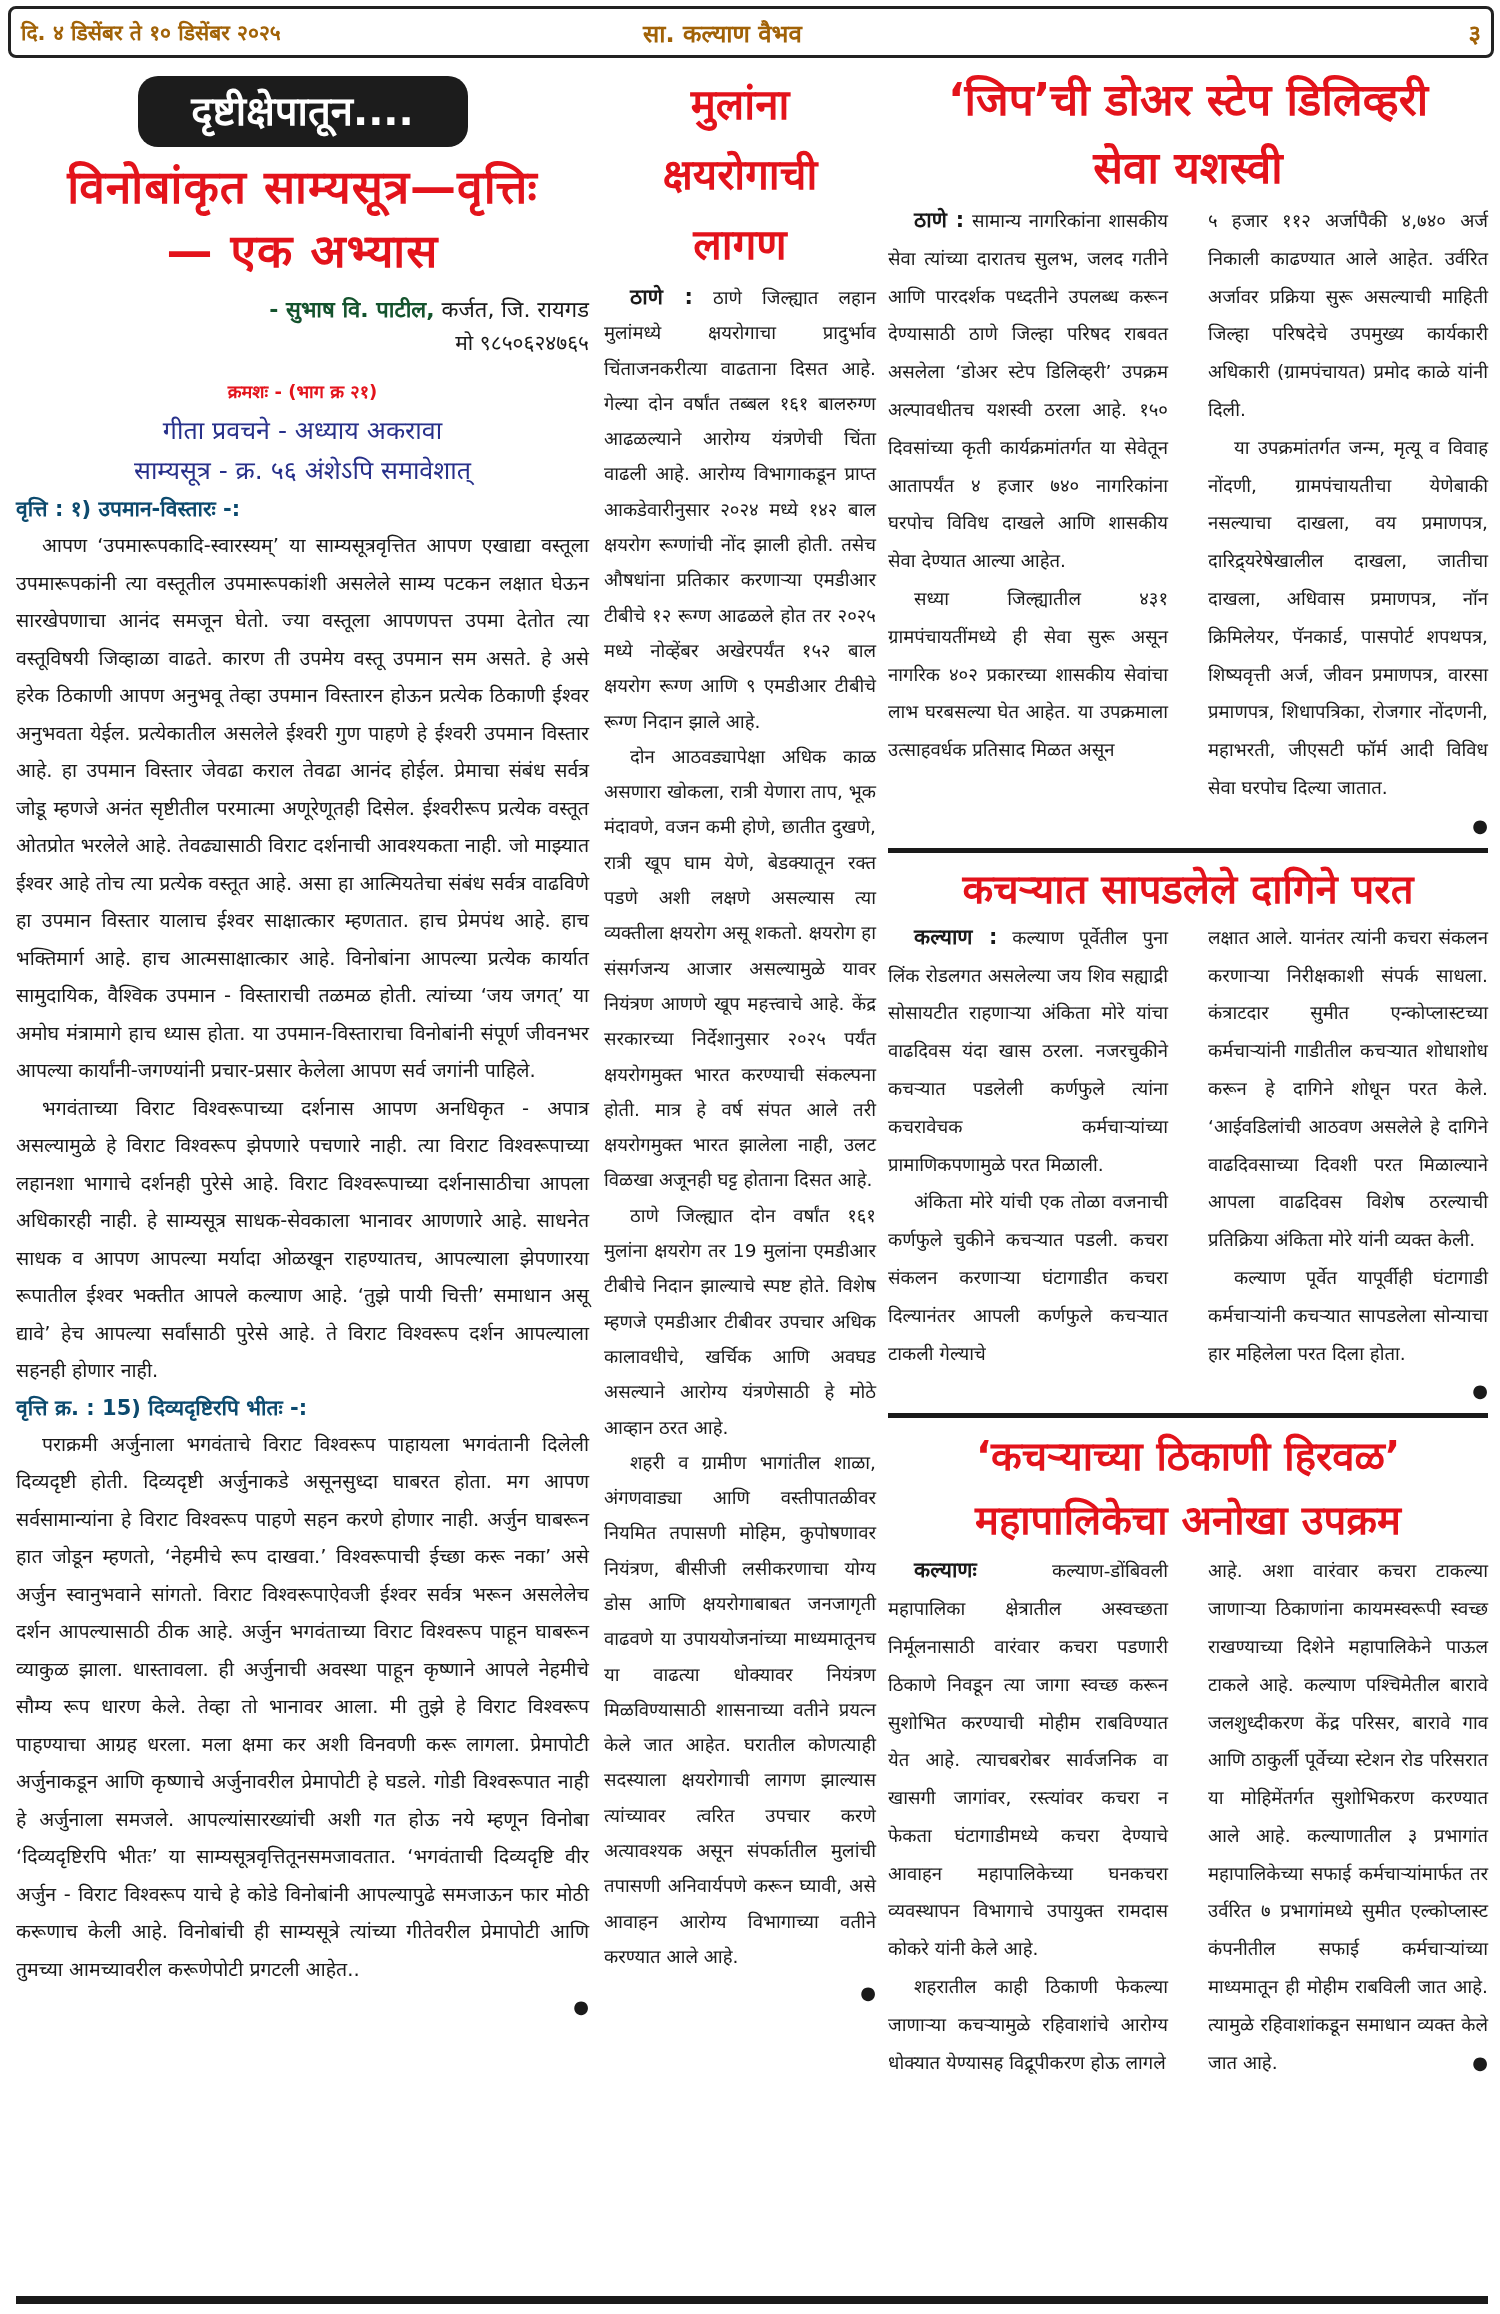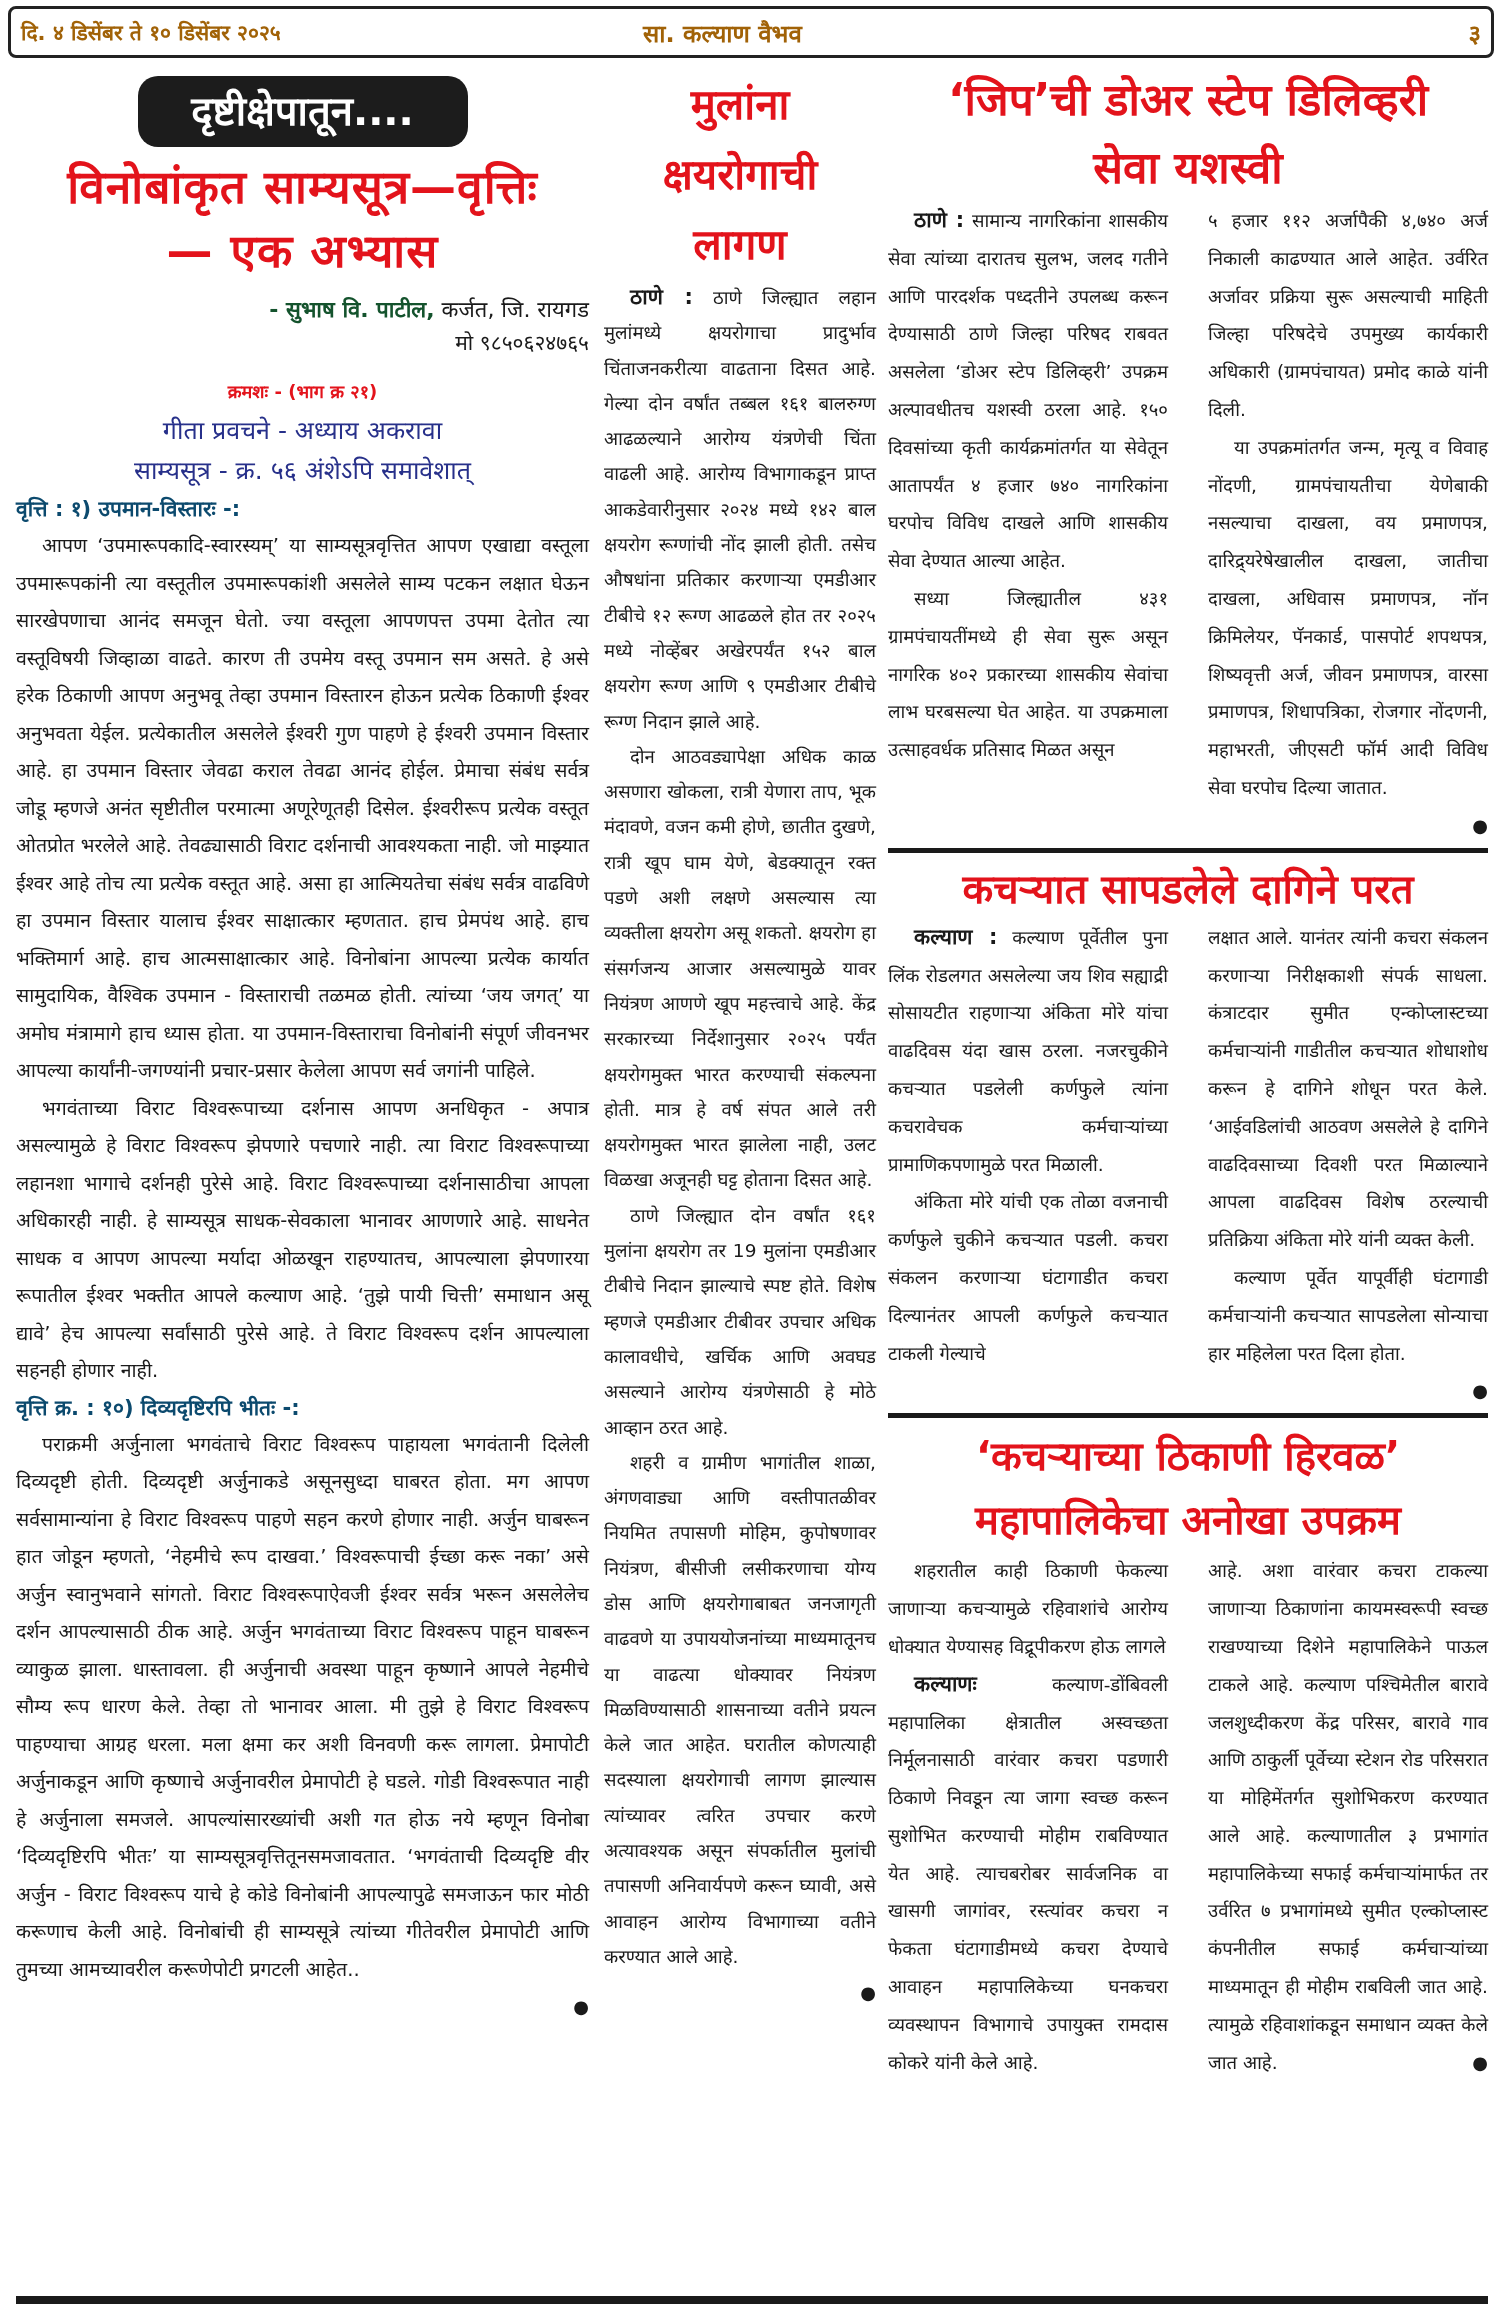--- a/index.html
+++ b/index.html
@@ -72,21 +72,21 @@
   </div>
   <div class="phone">मो ९८५०६२४७६५</div>
   <div class="series">क्रमशः - (भाग क्र २१)</div>
   <div class="blue-line">गीता  प्रवचने  -  अध्याय  अकरावा</div>
   <div class="blue-line">साम्यसूत्र  -  क्र.  ५६  अंशेऽपि  समावेशात्</div>
 
   <div class="body-text">
     <div class="sub-red">वृत्ति : १) उपमान-विस्तारः -:</div>
     <p>आपण ‘उपमारूपकादि-स्वारस्यम्’ या साम्यसूत्रवृत्तित आपण एखाद्या वस्तूला उपमारूपकांनी त्या वस्तूतील उपमारूपकांशी असलेले साम्य पटकन लक्षात घेऊन सारखेपणाचा आनंद समजून घेतो. ज्या वस्तूला आपणपत्त उपमा देतोत त्या वस्तूविषयी जिव्हाळा वाढते. कारण ती उपमेय वस्तू उपमान सम असते. हे  असे हरेक ठिकाणी आपण अनुभवू तेव्हा उपमान विस्तारन होऊन प्रत्येक ठिकाणी ईश्वर अनुभवता येईल. प्रत्येकातील असलेले ईश्वरी गुण पाहणे हे ईश्वरी उपमान विस्तार आहे. हा उपमान विस्तार जेवढा कराल तेवढा आनंद होईल. प्रेमाचा संबंध सर्वत्र जोडू म्हणजे अनंत सृष्टीतील परमात्मा अणूरेणूतही दिसेल. ईश्वरीरूप प्रत्येक वस्तूत ओतप्रोत भरलेले आहे. तेवढ्यासाठी विराट दर्शनाची आवश्यकता नाही. जो माझ्यात ईश्वर आहे तोच त्या प्रत्येक वस्तूत आहे. असा हा आत्मियतेचा संबंध सर्वत्र वाढविणे हा उपमान विस्तार यालाच ईश्वर साक्षात्कार म्हणतात. हाच प्रेमपंथ आहे. हाच भक्तिमार्ग आहे. हाच आत्मसाक्षात्कार आहे. विनोबांना आपल्या प्रत्येक कार्यात सामुदायिक, वैश्विक उपमान - विस्ताराची तळमळ होती. त्यांच्या ‘जय जगत्’ या अमोघ मंत्रामागे हाच ध्यास होता. या उपमान-विस्ताराचा विनोबांनी संपूर्ण जीवनभर आपल्या कार्यांनी-जगण्यांनी प्रचार-प्रसार केलेला आपण सर्व जगांनी पाहिले.</p>
     <p>भगवंताच्या विराट विश्वरूपाच्या दर्शनास आपण अनधिकृत - अपात्र असल्यामुळे हे विराट विश्वरूप  झेपणारे पचणारे नाही. त्या विराट विश्वरूपाच्या लहानशा भागाचे दर्शनही पुरेसे आहे. विराट विश्वरूपाच्या दर्शनासाठीचा आपला अधिकारही नाही. हे साम्यसूत्र साधक-सेवकाला भानावर आणणारे आहे. साधनेत साधक व आपण आपल्या मर्यादा ओळखून राहण्यातच, आपल्याला झेपणारया रूपातील ईश्वर भक्तीत आपले कल्याण आहे. ‘तुझे पायी चित्ती’ समाधान असू द्यावे’ हेच  आपल्या सर्वांसाठी पुरेसे आहे. ते विराट विश्वरूप दर्शन आपल्याला सहनही होणार नाही.</p>
-    <div class="sub-red">वृत्ति क्र. : १०) दिव्यदृष्टिरपि भीतः -:</div>
+    <div class="sub-red">वृत्ति क्र. : 15) दिव्यदृष्टिरपि भीतः -:</div>
     <p>पराक्रमी अर्जुनाला भगवंताचे विराट विश्वरूप पाहायला भगवंतानी दिलेली दिव्यदृष्टी होती. दिव्यदृष्टी अर्जुनाकडे असूनसुध्दा घाबरत होता. मग आपण सर्वसामान्यांना हे विराट विश्वरूप पाहणे सहन करणे होणार नाही. अर्जुन घाबरून हात जोडून म्हणतो, ‘नेहमीचे रूप दाखवा.’ विश्वरूपाची ईच्छा करू नका’ असे अर्जुन स्वानुभवाने सांगतो. विराट विश्वरूपाऐवजी ईश्वर सर्वत्र भरून असलेलेच दर्शन आपल्यासाठी ठीक आहे. अर्जुन भगवंताच्या विराट विश्वरूप पाहून घाबरून व्याकुळ झाला. धास्तावला. ही अर्जुनाची अवस्था पाहून कृष्णाने आपले नेहमीचे सौम्य रूप धारण केले. तेव्हा तो भानावर आला. मी तुझे हे विराट विश्वरूप पाहण्याचा आग्रह धरला. मला क्षमा कर अशी विनवणी करू लागला. प्रेमापोटी अर्जुनाकडून आणि कृष्णाचे अर्जुनावरील प्रेमापोटी हे घडले. गोडी विश्वरूपात नाही हे अर्जुनाला समजले. आपल्यांसारख्यांची अशी गत होऊ नये म्हणून विनोबा ‘दिव्यदृष्टिरपि भीतः’ या साम्यसूत्रवृत्तितूनसमजावतात. ‘भगवंताची दिव्यदृष्टि वीर अर्जुन - विराट विश्वरूप याचे हे कोडे विनोबांनी आपल्यापुढे समजाऊन फार मोठी करूणाच केली आहे. विनोबांची ही साम्यसूत्रे त्यांच्या गीतेवरील प्रेमापोटी आणि तुमच्या आमच्यावरील करूणेपोटी प्रगटली आहेत..</p>
     <span class="end-dot">●</span>
   </div>
 </section>
 
 <section class="col col-mid">
   <h2 class="h-red mid-title">
     <span>मुलांना</span><br>
     <span>क्षयरोगाची</span><br>
     <span>लागण</span>
@@ -136,22 +136,22 @@
   </article>
   <div class="sep"></div>
 
   <article>
     <h2 class="h-red r-title3">
       <span>‘कचऱ्याच्या ठिकाणी हिरवळ’</span><br>
       <span>महापालिकेचा अनोखा उपक्रम</span>
     </h2>
     <div class="two-col r-text">
       <div>
+        <p><span class="lead">कल्याणः</span> <span>कल्याण-डोंबिवली महापालिका क्षेत्रातील अस्वच्छता निर्मूलनासाठी वारंवार कचरा पडणारी ठिकाणे निवडून त्या जागा स्वच्छ करून सुशोभित करण्याची मोहीम राबविण्यात येत आहे. त्याचबरोबर सार्वजनिक वा खासगी जागांवर, रस्त्यांवर कचरा न फेकता घंटागाडीमध्ये कचरा देण्याचे आवाहन महापालिकेच्या घनकचरा व्यवस्थापन विभागाचे उपायुक्त रामदास कोकरे यांनी केले आहे.</span></p>
         <p>शहरातील काही ठिकाणी फेकल्या जाणाऱ्या कचऱ्यामुळे रहिवाशांचे आरोग्य धोक्यात येण्यासह विद्रूपीकरण होऊ लागले</p>
-        <p><span class="lead">कल्याणः</span> <span>कल्याण-डोंबिवली महापालिका क्षेत्रातील अस्वच्छता निर्मूलनासाठी वारंवार कचरा पडणारी ठिकाणे निवडून त्या जागा स्वच्छ करून सुशोभित करण्याची मोहीम राबविण्यात येत आहे. त्याचबरोबर सार्वजनिक वा खासगी जागांवर, रस्त्यांवर कचरा न फेकता घंटागाडीमध्ये कचरा देण्याचे आवाहन महापालिकेच्या घनकचरा व्यवस्थापन विभागाचे उपायुक्त रामदास कोकरे यांनी केले आहे.</span></p>
       </div>
       <div>
         <p class="noind"><span>आहे. अशा वारंवार कचरा टाकल्या जाणाऱ्या ठिकाणांना कायमस्वरूपी स्वच्छ राखण्याच्या दिशेने महापालिकेने पाऊल टाकले आहे. कल्याण पश्चिमेतील बारावे जलशुध्दीकरण केंद्र परिसर, बारावे गाव आणि ठाकुर्ली पूर्वेच्या स्टेशन रोड परिसरात या मोहिमेंतर्गत सुशोभिकरण करण्यात आले आहे. कल्याणातील ३ प्रभागांत महापालिकेच्या सफाई कर्मचाऱ्यांमार्फत तर उर्वरित ७ प्रभागांमध्ये सुमीत एल्कोप्लास्ट कंपनीतील सफाई कर्मचाऱ्यांच्या माध्यमातून ही मोहीम राबविली जात आहे. त्यामुळे रहिवाशांकडून समाधान व्यक्त केले जात आहे.</span><span class="end-dot">●</span></p>
       </div>
     </div>
   </article>
 </section>
 
 <div style="position:absolute;left:16px;top:2296px;width:1472px;height:8px;background:#1a1a1a;"></div>
 

